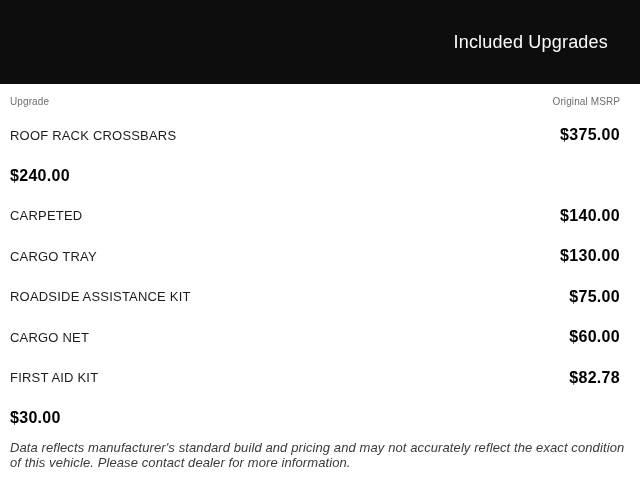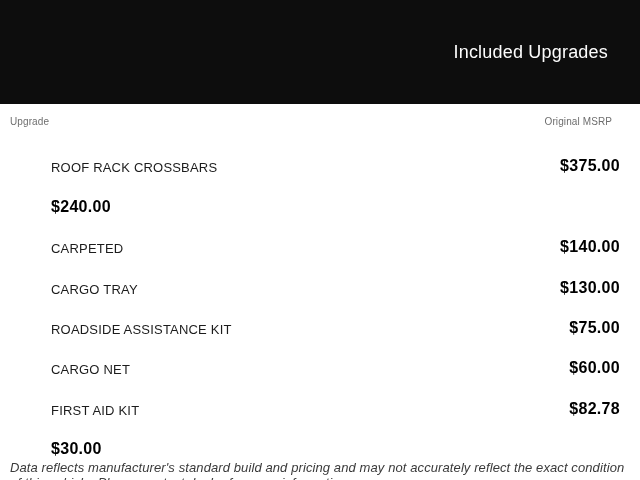--- a/index.html
+++ b/index.html
@@ -11,53 +11,52 @@
     overflow: hidden;
   }
   .page {
     width: 640px;
     height: 480px;
     background: #ffffff;
     display: flex;
     flex-direction: column;
   }
   .header {
-    height: 104px;
+    height: 84px;
     background: #0d0d0d;
     display: flex;
     align-items: center;
     justify-content: flex-end;
     padding-right: 32px;
     flex: 0 0 auto;
   }
   .page-title {
     color: #fdfdfd;
     font-size: 18px;
     font-weight: 400;
     letter-spacing: 0.2px;
   }
   .col-headers {
     display: flex;
     justify-content: space-between;
     align-items: flex-end;
-    padding: 12px 28px 8px 10px;
+    padding: 12px 20px 8px 10px;
     font-size: 10px;
     color: #6e6e6e;
     letter-spacing: 0.1px;
   }
   .table-body {
     flex: 0 0 auto;
   }
   .upgrade-row {
     height: 40.4px;
     display: flex;
     justify-content: space-between;
-    align-items: flex-end;
+    align-items: center;
     padding: 0 20px 0 10px;
-    margin-left: 41px;
   }
   .upgrade-name {
     font-size: 13px;
     color: #1c1c1c;
     letter-spacing: 0.2px;
   }
   .upgrade-price {
     font-size: 16px;
     font-weight: 700;
     color: #000000;

